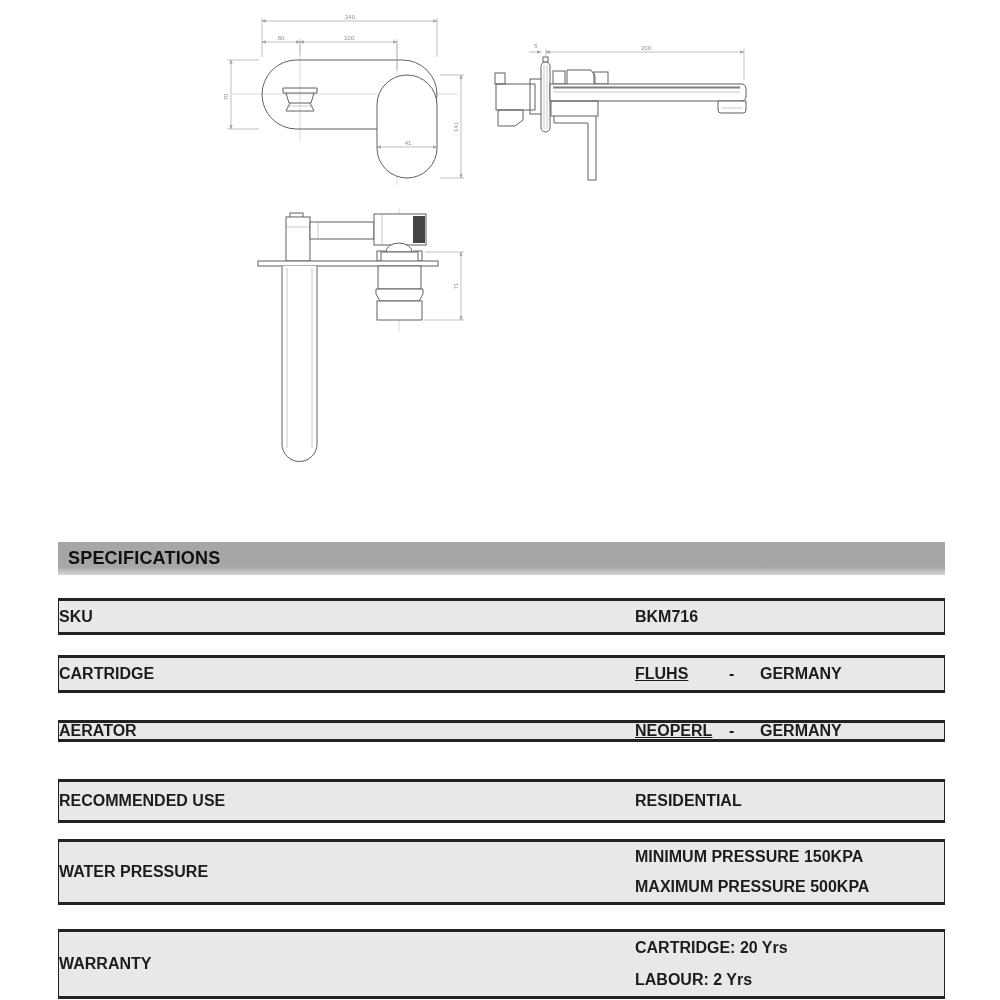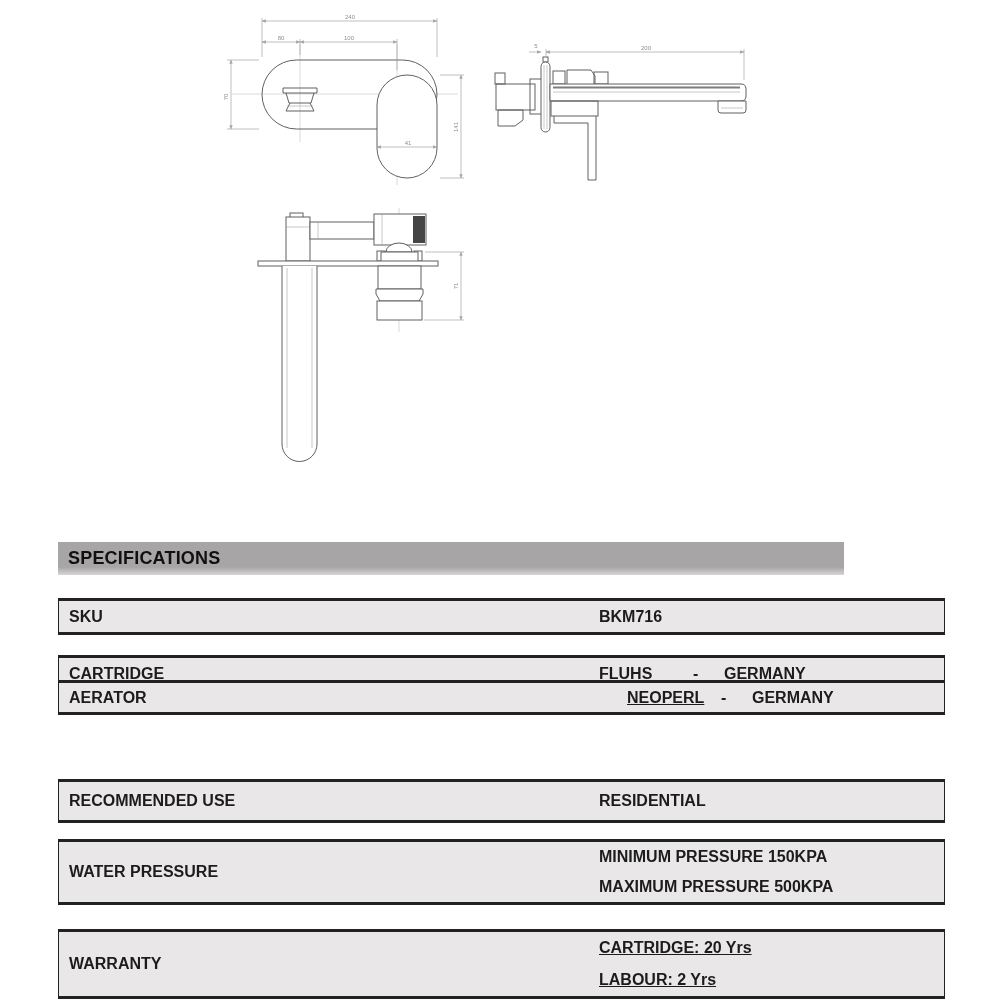--- a/index.html
+++ b/index.html
@@ -14,40 +14,40 @@
   .drawings{position:absolute;left:0;top:0;}
   .ln{stroke:#606060;stroke-width:1;fill:none;}
   .lnw{stroke:#606060;stroke-width:1;fill:#ffffff;}
   .thin{stroke:#9a9a9a;stroke-width:.55;fill:none;}
   .cl{stroke:#bdbdbd;stroke-width:.55;fill:none;}
   .dim{stroke:#a5a5a5;stroke-width:.7;fill:none;}
   .dimtxt{fill:#8f8f8f;font-size:6px;font-family:"Liberation Sans",sans-serif;}
 
   
   .spec-header{
-    position:absolute;left:58px;top:542px;width:786px;height:33px;
+    position:absolute;left:58px;top:542px;width:887px;height:33px;
     background:linear-gradient(180deg,#a7a5a5 0%,#a7a5a5 76%,#d8d6d6 100%);
     display:flex;align-items:center;box-sizing:border-box;padding-left:10px;
   }
   .spec-header .t{font-size:18px;font-weight:bold;color:#101010;letter-spacing:.2px;}
   .row{
     position:absolute;left:58px;width:887px;background:#e9e7e7;
     border-top:3px solid #222222;border-bottom:3px solid #222222;
     border-left:1px solid #222222;border-right:1px solid #222222;
     box-sizing:border-box;display:flex;align-items:center;
     font-size:16px;font-weight:bold;color:#1c1c1c;
   }
   .cell{white-space:nowrap;}
-  .label{flex:0 0 540px;padding-left:10px;box-sizing:border-box;}
-  .value{flex:1;}
+  .label{flex:0 0 540px;box-sizing:border-box;}
+  .value{flex:1;margin-left:36px;}
   .parts{display:flex;}
   .p1{display:inline-block;width:94px;text-decoration:underline;}
   .p2{display:inline-block;width:31px;}
   .two div{line-height:30px;}
-  .two.tall div{line-height:32px;text-decoration:underline;}
+  .two.tall div{line-height:32px;}
 </style>
 </head>
 <body>
 
 <div class="canvas">
 
   <svg class="drawings" width="1000" height="520" viewBox="0 0 1000 520" xmlns="http://www.w3.org/2000/svg">
     <defs>
       <marker id="ae" orient="auto" markerWidth="7" markerHeight="7" refX="5.5" refY="3">
         <path d="M0,0.6 L6,3 L0,5.4 z" fill="#a5a5a5"></path>
@@ -184,21 +184,21 @@
 
   <div class="row" style="top:655px;height:38px;">
     <div class="cell label">CARTRIDGE</div>
     <div class="cell value parts">
       <span class="p1">FLUHS</span>
       <span class="p2">-</span>
       <span>GERMANY</span>
     </div>
   </div>
 
-  <div class="row" style="top:680px;height:35px;gap:28px;">
+  <div class="row" style="top:720px;height:22px;">
     <div class="cell label">AERATOR</div>
     <div class="cell value parts">
       <span class="p1">NEOPERL</span>
       <span class="p2">-</span>
       <span>GERMANY</span>
     </div>
   </div>
 
   <div class="row" style="top:779px;height:44px;">
     <div class="cell label">RECOMMENDED USE</div>

